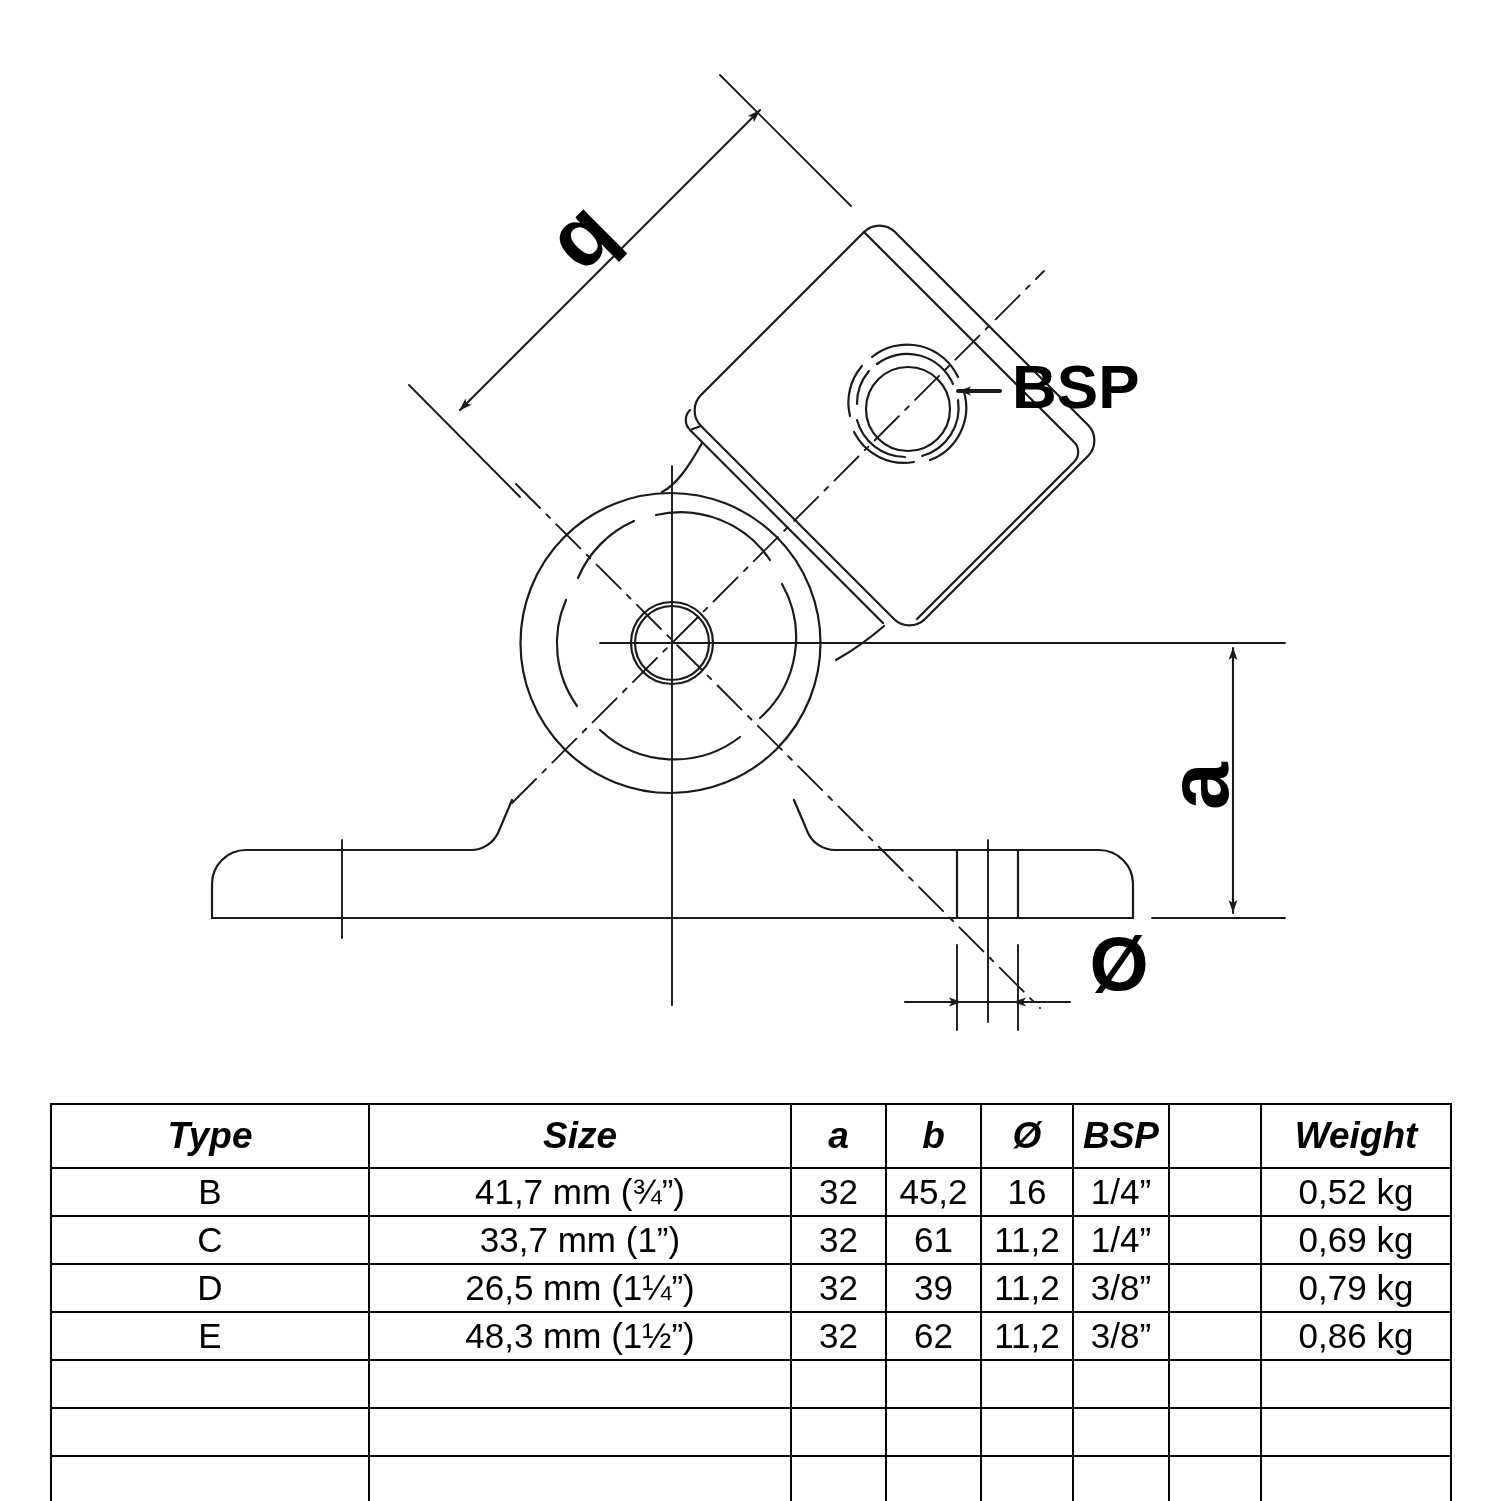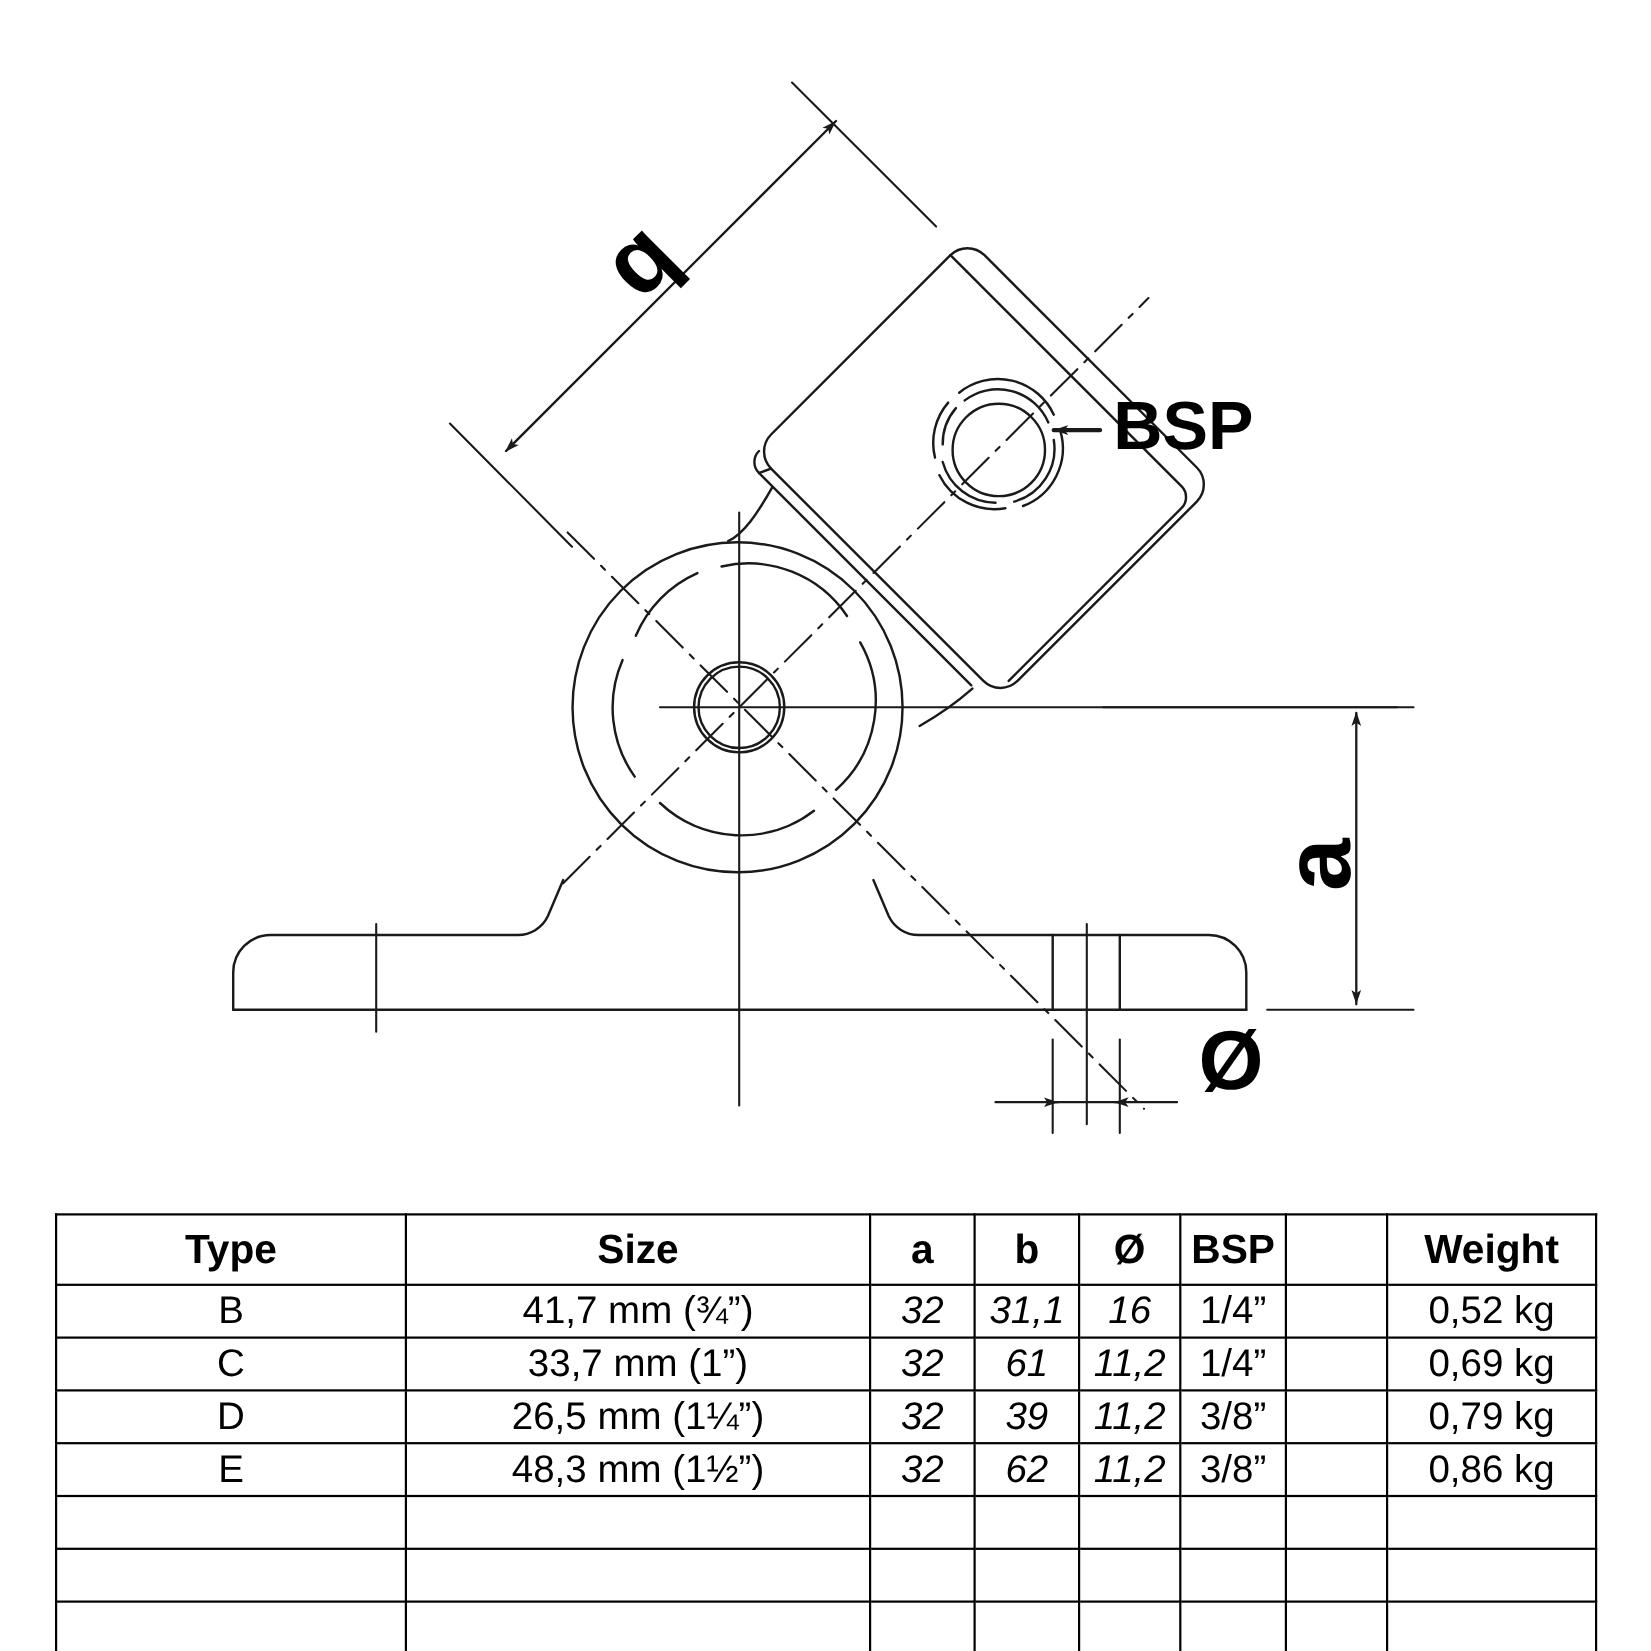--- a/index.html
+++ b/index.html
@@ -58,20 +58,21 @@
     vertical-align: middle;
     padding: 0;
     font-family: "Liberation Sans", sans-serif;
     color: #000000;
   }
   table.spec thead th {
     font-size: 37px;
     font-weight: bold;
     height: 62px;
     line-height: 62px;
+    font-style: italic;
   }
   table.spec tbody td {
     font-size: 35px;
     font-weight: normal;
     height: 46px;
     line-height: 46px;
   }
   table.spec tbody tr.empty-row td {
     height: 46px;
   }
@@ -79,21 +80,21 @@
   
   col.c-type   { width: 318px; }
   col.c-size   { width: 422px; }
   col.c-a      { width: 95px; }
   col.c-b      { width: 95px; }
   col.c-dia    { width: 92px; }
   col.c-bsp    { width: 96px; }
   col.c-blank  { width: 92px; }
   col.c-weight { width: 190px; }
 
-  td.num { text-align: center; font-style: italic; }
+  td.num { text-align: center; }
 </style>
 </head>
 <body>
 
 <div id="page">
 
   <div id="drawing-area">
     <svg id="drawing-svg" width="1501" height="1080" viewBox="0 0 1501 1080" xmlns="http://www.w3.org/2000/svg">
 
       <defs>
@@ -277,21 +278,21 @@
           <th>BSP</th>
           <th></th>
           <th>Weight</th>
         </tr>
       </thead>
       <tbody>
         <tr>
           <td>B</td>
           <td>41,7 mm (¾”)</td>
           <td class="num">32</td>
-          <td class="num">31,1</td>
+          <td class="num">45,2</td>
           <td class="num">16</td>
           <td>1/4”</td>
           <td></td>
           <td>0,52 kg</td>
         </tr>
         <tr>
           <td>C</td>
           <td>33,7 mm (1”)</td>
           <td class="num">32</td>
           <td class="num">61</td>

